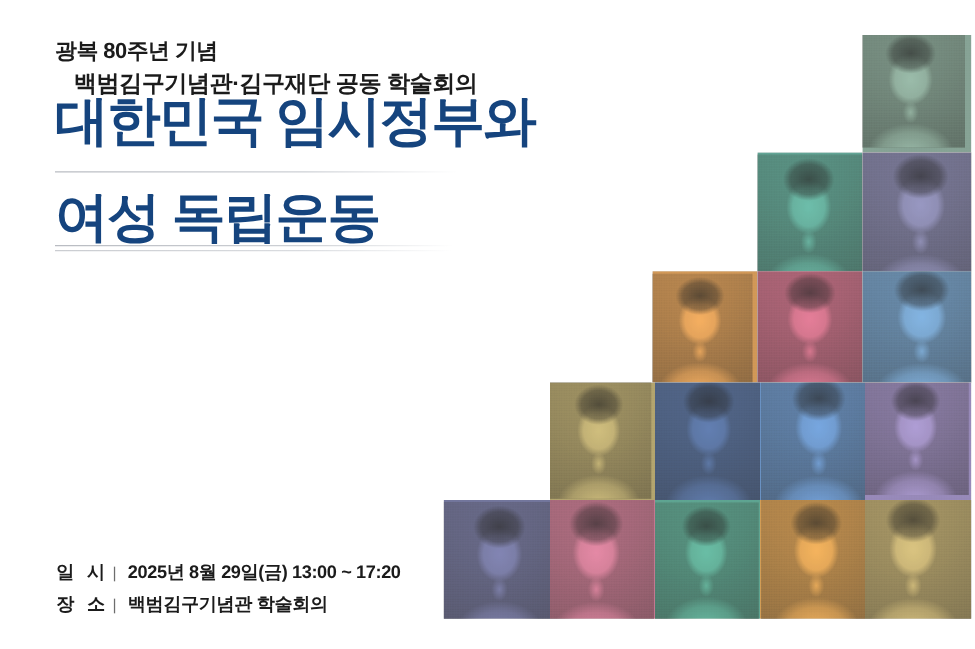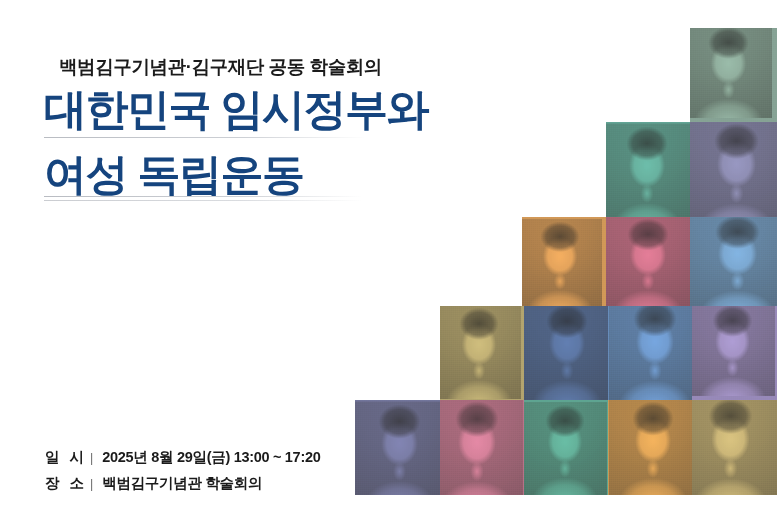--- a/index.html
+++ b/index.html
@@ -82,21 +82,21 @@
     position:absolute;
     left:44px;
     color:#15447e;
     font-weight:bold;
     letter-spacing:-1.5px;
     white-space:nowrap;
     font-size:43px;
     line-height:1;
     text-shadow:0 1px 0 rgba(255,255,255,.35);
   }
-  #headline1{ top:88px; }
+  #headline1{ top:76px; }
   #headline2{ top:153px; }
 
   .rule{
     position:absolute;
     left:44px;
     height:1px;
     background:linear-gradient(90deg,#b9bcc2 0%,#cdd0d5 62%,rgba(205,208,213,0) 100%);
   }
   #rule1{ top:137px; width:322px; }
   #rule2{ top:196px; width:318px; }
@@ -224,20 +224,21 @@
         <div class="wash2" style="background-color: rgb(255, 231, 192);"></div>
       </div>
       <div class="tile" style="left: 692px; top: 400px; width: 85px; height: 95px;">
         <div class="photo" style="transform: translate(-4px, 0px) scale(1.1);"></div>
         <div class="grain"></div>
         <div class="wash" style="background-color: rgb(200, 169, 78);"></div>
         <div class="wash2" style="background-color: rgb(246, 236, 200);"></div>
       </div>
     </div>
 
+  <div class="kicker" id="kicker1">광복 80주년 기념</div>
 
   <div class="kicker" id="kicker2">백범김구기념관·김구재단 공동 학술회의</div>
 
   <div class="headline" id="headline1">대한민국 임시정부와</div>
 
   <div class="rule" id="rule1"></div>
 
   <div class="headline" id="headline2">여성 독립운동</div>
 
   <div class="rule" id="rule2"></div>

